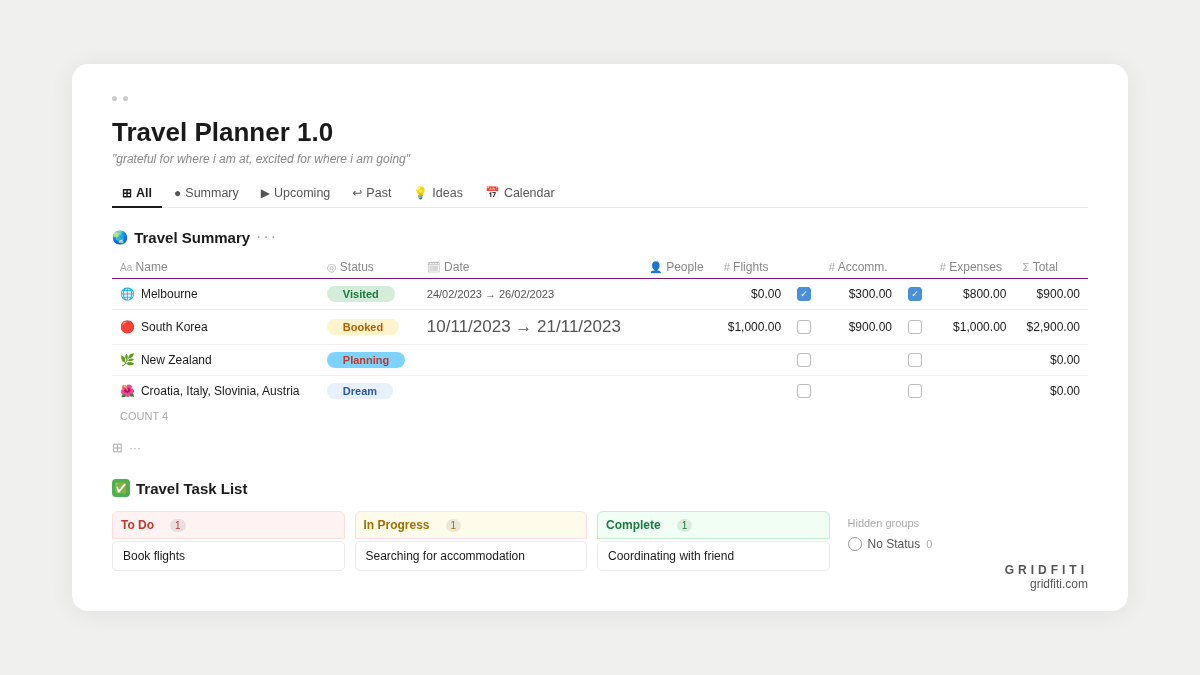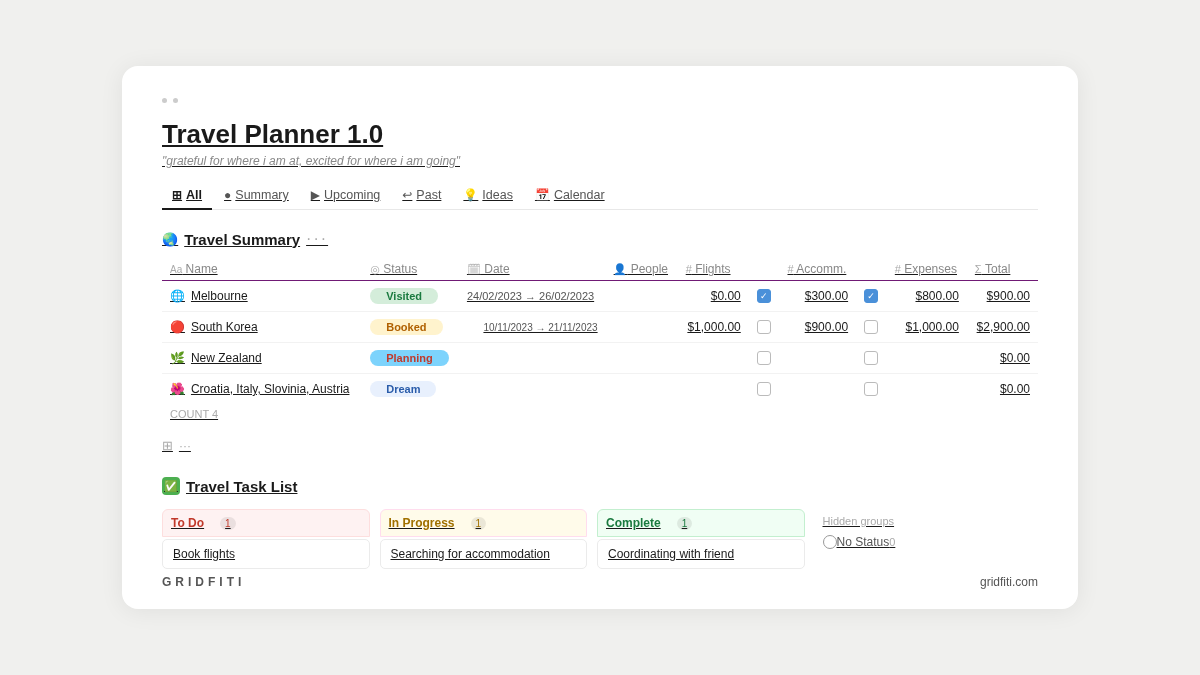--- a/index.html
+++ b/index.html
@@ -18,26 +18,25 @@
       width: 1200px;
       height: 675px;
       display: flex;
       align-items: center;
       justify-content: center;
       position: relative;
     }
     .card {
       background: #fff;
       border-radius: 16px;
-      width: 956px;
+      width: 1056px;
       min-height: 500px;
       padding: 32px 40px 40px 40px;
       box-shadow: 0 2px 24px rgba(0,0,0,0.07);
       position: relative;
-      text-decoration: underline;
     }
     
     .breadcrumb-dots {
       display: flex; gap: 6px; margin-bottom: 16px;
     }
     .dot { width: 5px; height: 5px; border-radius: 50%; background: #ccc; }
 
     .page-title {
       font-size: 26px;
       font-weight: 700;
@@ -207,39 +206,41 @@
       padding: 6px 8px;
     }
     .hidden-groups-label {
       font-size: 11px;
       color: #aaa;
       margin-bottom: 8px;
     }
     .no-status {
       display: flex;
       align-items: center;
+      gap: 6px;
       font-size: 12px;
       color: #555;
     }
     .no-status-icon {
       width: 14px; height: 14px;
       border: 1.5px solid #999;
       border-radius: 50%;
       display: inline-block;
     }
 
     
     .footer {
       position: absolute;
       bottom: 20px;
       left: 40px;
       right: 40px;
       display: flex;
       justify-content: space-between;
       align-items: flex-end;
+      flex-direction: column;
     }
     .footer-brand-left {
       font-size: 12px;
       font-weight: 700;
       letter-spacing: 4px;
       color: #555;
     }
     .footer-brand-right {
       font-size: 12px;
       color: #555;
@@ -339,21 +340,21 @@
             <tr>
     <td>
       <div class="row-name">
         <span>🔴</span>
         <span>South Korea</span>
       </div>
     </td>
     <td>
       <span class="status-badge status-booked">Booked</span>
     </td>
-    <td style="color:#555;font-size:10px;text-align:right;">10/11/2023 → 21/11/2023</td>
+    <td style="color:#555;font-size:17px;">10/11/2023 → 21/11/2023</td>
     <td></td>
     <td style="text-align:right;">$1,000.00</td>
     <td>
       <div class="checkbox-cell "></div>
     </td>
     <td style="text-align:right;">$900.00</td>
     <td>
       <div class="checkbox-cell "></div>
     </td>
     <td style="text-align:right;">$1,000.00</td>

